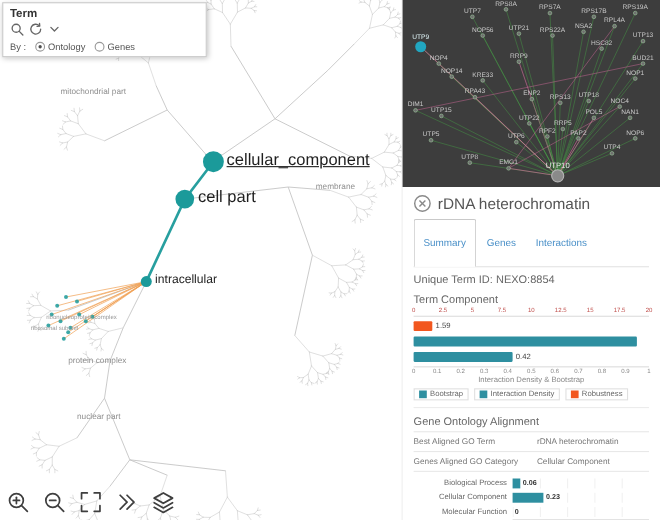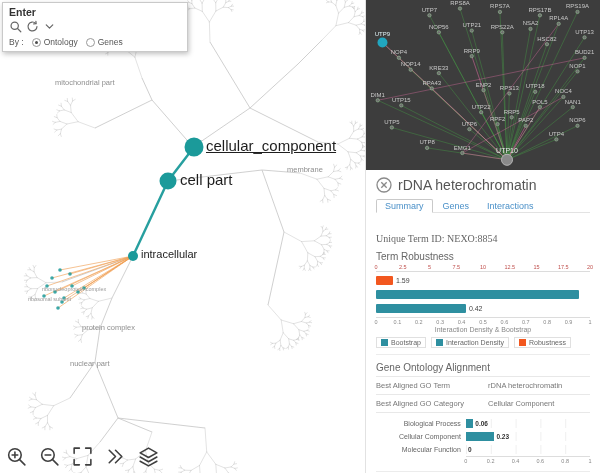--- a/index.html
+++ b/index.html
@@ -30,23 +30,23 @@
 
 .right{width:235px;height:473px;flex:none;display:flex;flex-direction:column;border-left:1px solid #e2e2e2;}
 .network{height:170px;flex:none;background:#3d3d3d;position:relative;overflow:hidden;}
 #netSvg{display:block;width:235px;height:170px;font-family:"Liberation Sans",sans-serif;}
 .detail{flex:1;background:#fff;padding:7px 10px 0;overflow:hidden;}
 .d-header{display:flex;align-items:center;gap:6px;}
 .close-btn{width:16px;height:16px;flex:none;background:none;border:none;padding:0;cursor:pointer;}
 .close-btn svg{width:100%;height:100%;stroke:#8a8a8a;fill:none;stroke-width:1.3;}
 .d-title{font-size:14px;color:#555;}
 .d-tabs{display:flex;align-items:flex-end;gap:2px;margin-top:6px;border-bottom:1px solid #e3e3e3;}
-.tab{font-size:9px;color:#4a90c8;padding:1px 8px;cursor:pointer;}
+.tab{font-size:9px;color:#4a90c8;padding:16px 8px;cursor:pointer;}
 .tab.active{border:1px solid #c9c9c9;border-bottom:1px solid #fff;border-radius:2px 2px 0 0;margin-bottom:-1px;background:#fff;}
-.d-term{margin-top:20px;font-size:10px;color:#666;font-family:Liberation Serif, serif;}
+.d-term{margin-top:6px;font-size:10px;color:#666;}
 .sec-title{margin-top:7px;font-size:10px;color:#666;}
 .chart{margin-top:2px;}
 .axis{position:relative;height:8px;}
 .axis.top{border-bottom:1px solid #dcdcdc;}
 .axis.bottom{border-top:1px solid #dcdcdc;}
 .tick{position:absolute;transform:translateX(-50%);font-size:5.5px;color:#888;top:1px;white-space:nowrap;}
 .top-tick{color:#c0504d;top:auto;bottom:1px;}
 .bar-row{display:flex;align-items:center;height:11px;margin:3px 0;}
 .bar{height:9px;border-radius:1px;flex:none;}
 .bar-val{font-size:7px;color:#444;margin-left:3px;}
@@ -147,28 +147,28 @@
         <circle cx="194" cy="147" r="9.5" fill="#1b9a9a"></circle>
         <circle cx="168" cy="181" r="8.5" fill="#1b9a9a"></circle>
         <circle cx="133" cy="256" r="5" fill="#1b9a9a"></circle>
       </svg>
     <div id="graphLabels">
         <span class="glabel big" style="left: 206px; top: 137px; text-decoration: underline;">cellular_component</span>
         <span class="glabel big" style="left: 180px; top: 171px;">cell part</span>
         <span class="glabel med" style="left: 141px; top: 248px;">intracellular</span>
         <span class="glabel small" style="left: 55px; top: 78px;">mitochondrial part</span>
         <span class="glabel small" style="left: 287px; top: 165px;">membrane</span>
-        <span class="glabel small" style="left: 82px; top: 323px;">protein complex</span>
-        <span class="glabel small" style="left: 70px; top: 359px;">nuclear part</span>
+        <span class="glabel small" style="left: 62px; top: 323px;">protein complex</span>
+        <span class="glabel small" style="left: 70px; top: 374px;">nuclear part</span>
         <span class="glabel tiny" style="left: 42px; top: 286px;">ribonucleoprotein complex</span>
         <span class="glabel tiny" style="left: 28px; top: 296px;">ribosomal subunit</span>
       </div>
 
     <div class="search-panel">
-      <div class="sp-title">Enter</div>
+      <div class="sp-title">Term</div>
       <div class="sp-row">
         <span class="sp-icon">
           <svg viewBox="0 0 16 16">
               <circle cx="7" cy="7" r="4.5"></circle>
               <line x1="10.5" y1="10.5" x2="14.5" y2="14.5"></line>
             </svg>
         </span>
         <span class="sp-icon">
           <svg viewBox="0 0 16 16">
               <path d="M13.5 8a5.5 5.5 0 1 1-1.6-3.9"></path>
@@ -372,21 +372,21 @@
           <span class="tab active">Summary</span>
           <span class="tab">Genes</span>
           <span class="tab">Interactions</span>
         </div>
 
       <div class="d-term">
         <span>Unique Term ID:</span>
         <span>NEXO:8854</span>
       </div>
 
-      <div class="sec-title">Term Robustness</div>
+      <div class="sec-title">Term Component</div>
       <div class="chart">
         <div class="axis top" id="topAxis">
             <span class="tick top-tick" style="left: 0%;">0</span>
             <span class="tick top-tick" style="left: 12.5%;">2.5</span>
             <span class="tick top-tick" style="left: 25%;">5</span>
             <span class="tick top-tick" style="left: 37.5%;">7.5</span>
             <span class="tick top-tick" style="left: 50%;">10</span>
             <span class="tick top-tick" style="left: 62.5%;">12.5</span>
             <span class="tick top-tick" style="left: 75%;">15</span>
             <span class="tick top-tick" style="left: 87.5%;">17.5</span>
@@ -436,21 +436,21 @@
       </div>
 
       <div class="divider"></div>
       <div class="sec-title">Gene Ontology Alignment</div>
       <div class="go-table" id="goTable">
           <div class="go-row">
             <span class="go-label">Best Aligned GO Term</span>
             <span class="go-value">rDNA heterochromatin</span>
           </div>
           <div class="go-row">
-            <span class="go-label">Best Aligned GO Category</span>
+            <span class="go-label">Genes Aligned GO Category</span>
             <span class="go-value">Cellular Component</span>
           </div>
         </div>
 
       <div class="go-chart" id="goChart">
           <div class="gc-row">
             <span class="gc-label">Biological Process</span>
             <span class="gc-area">
               <span class="gc-bar" style="width: 6%; background: rgb(46, 143, 160);"></span>
               <span class="gc-val">0.06</span>

